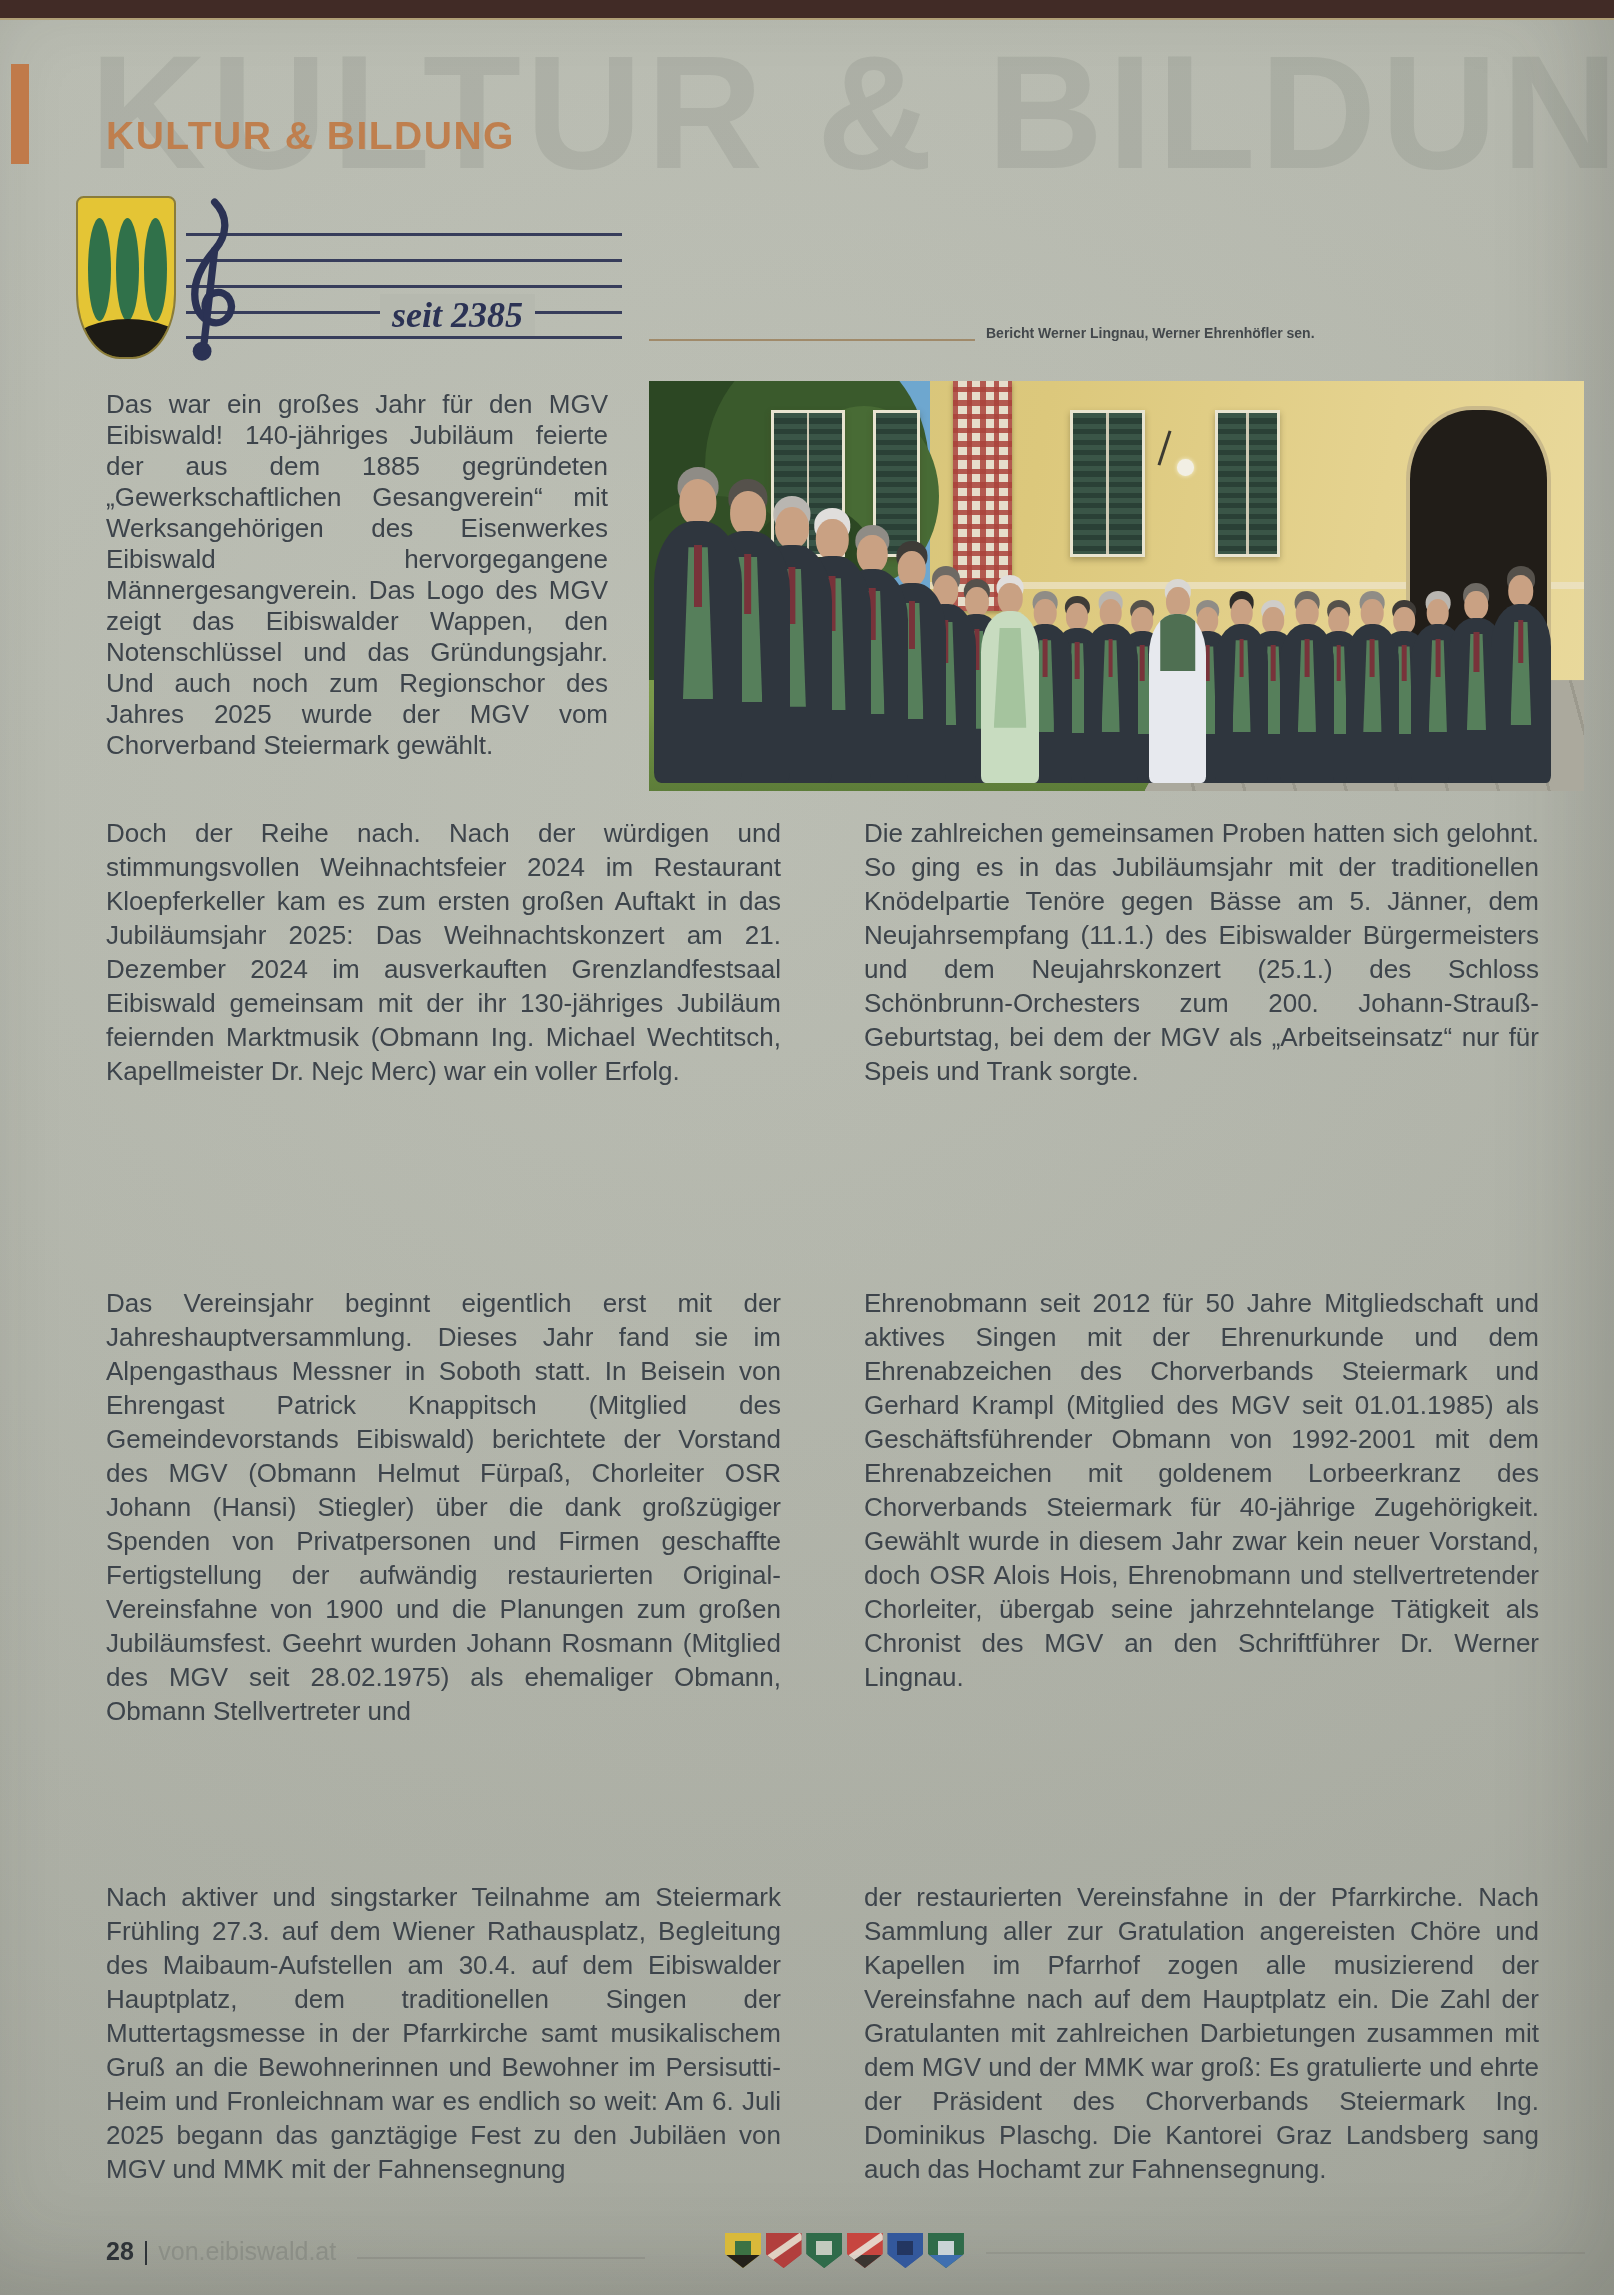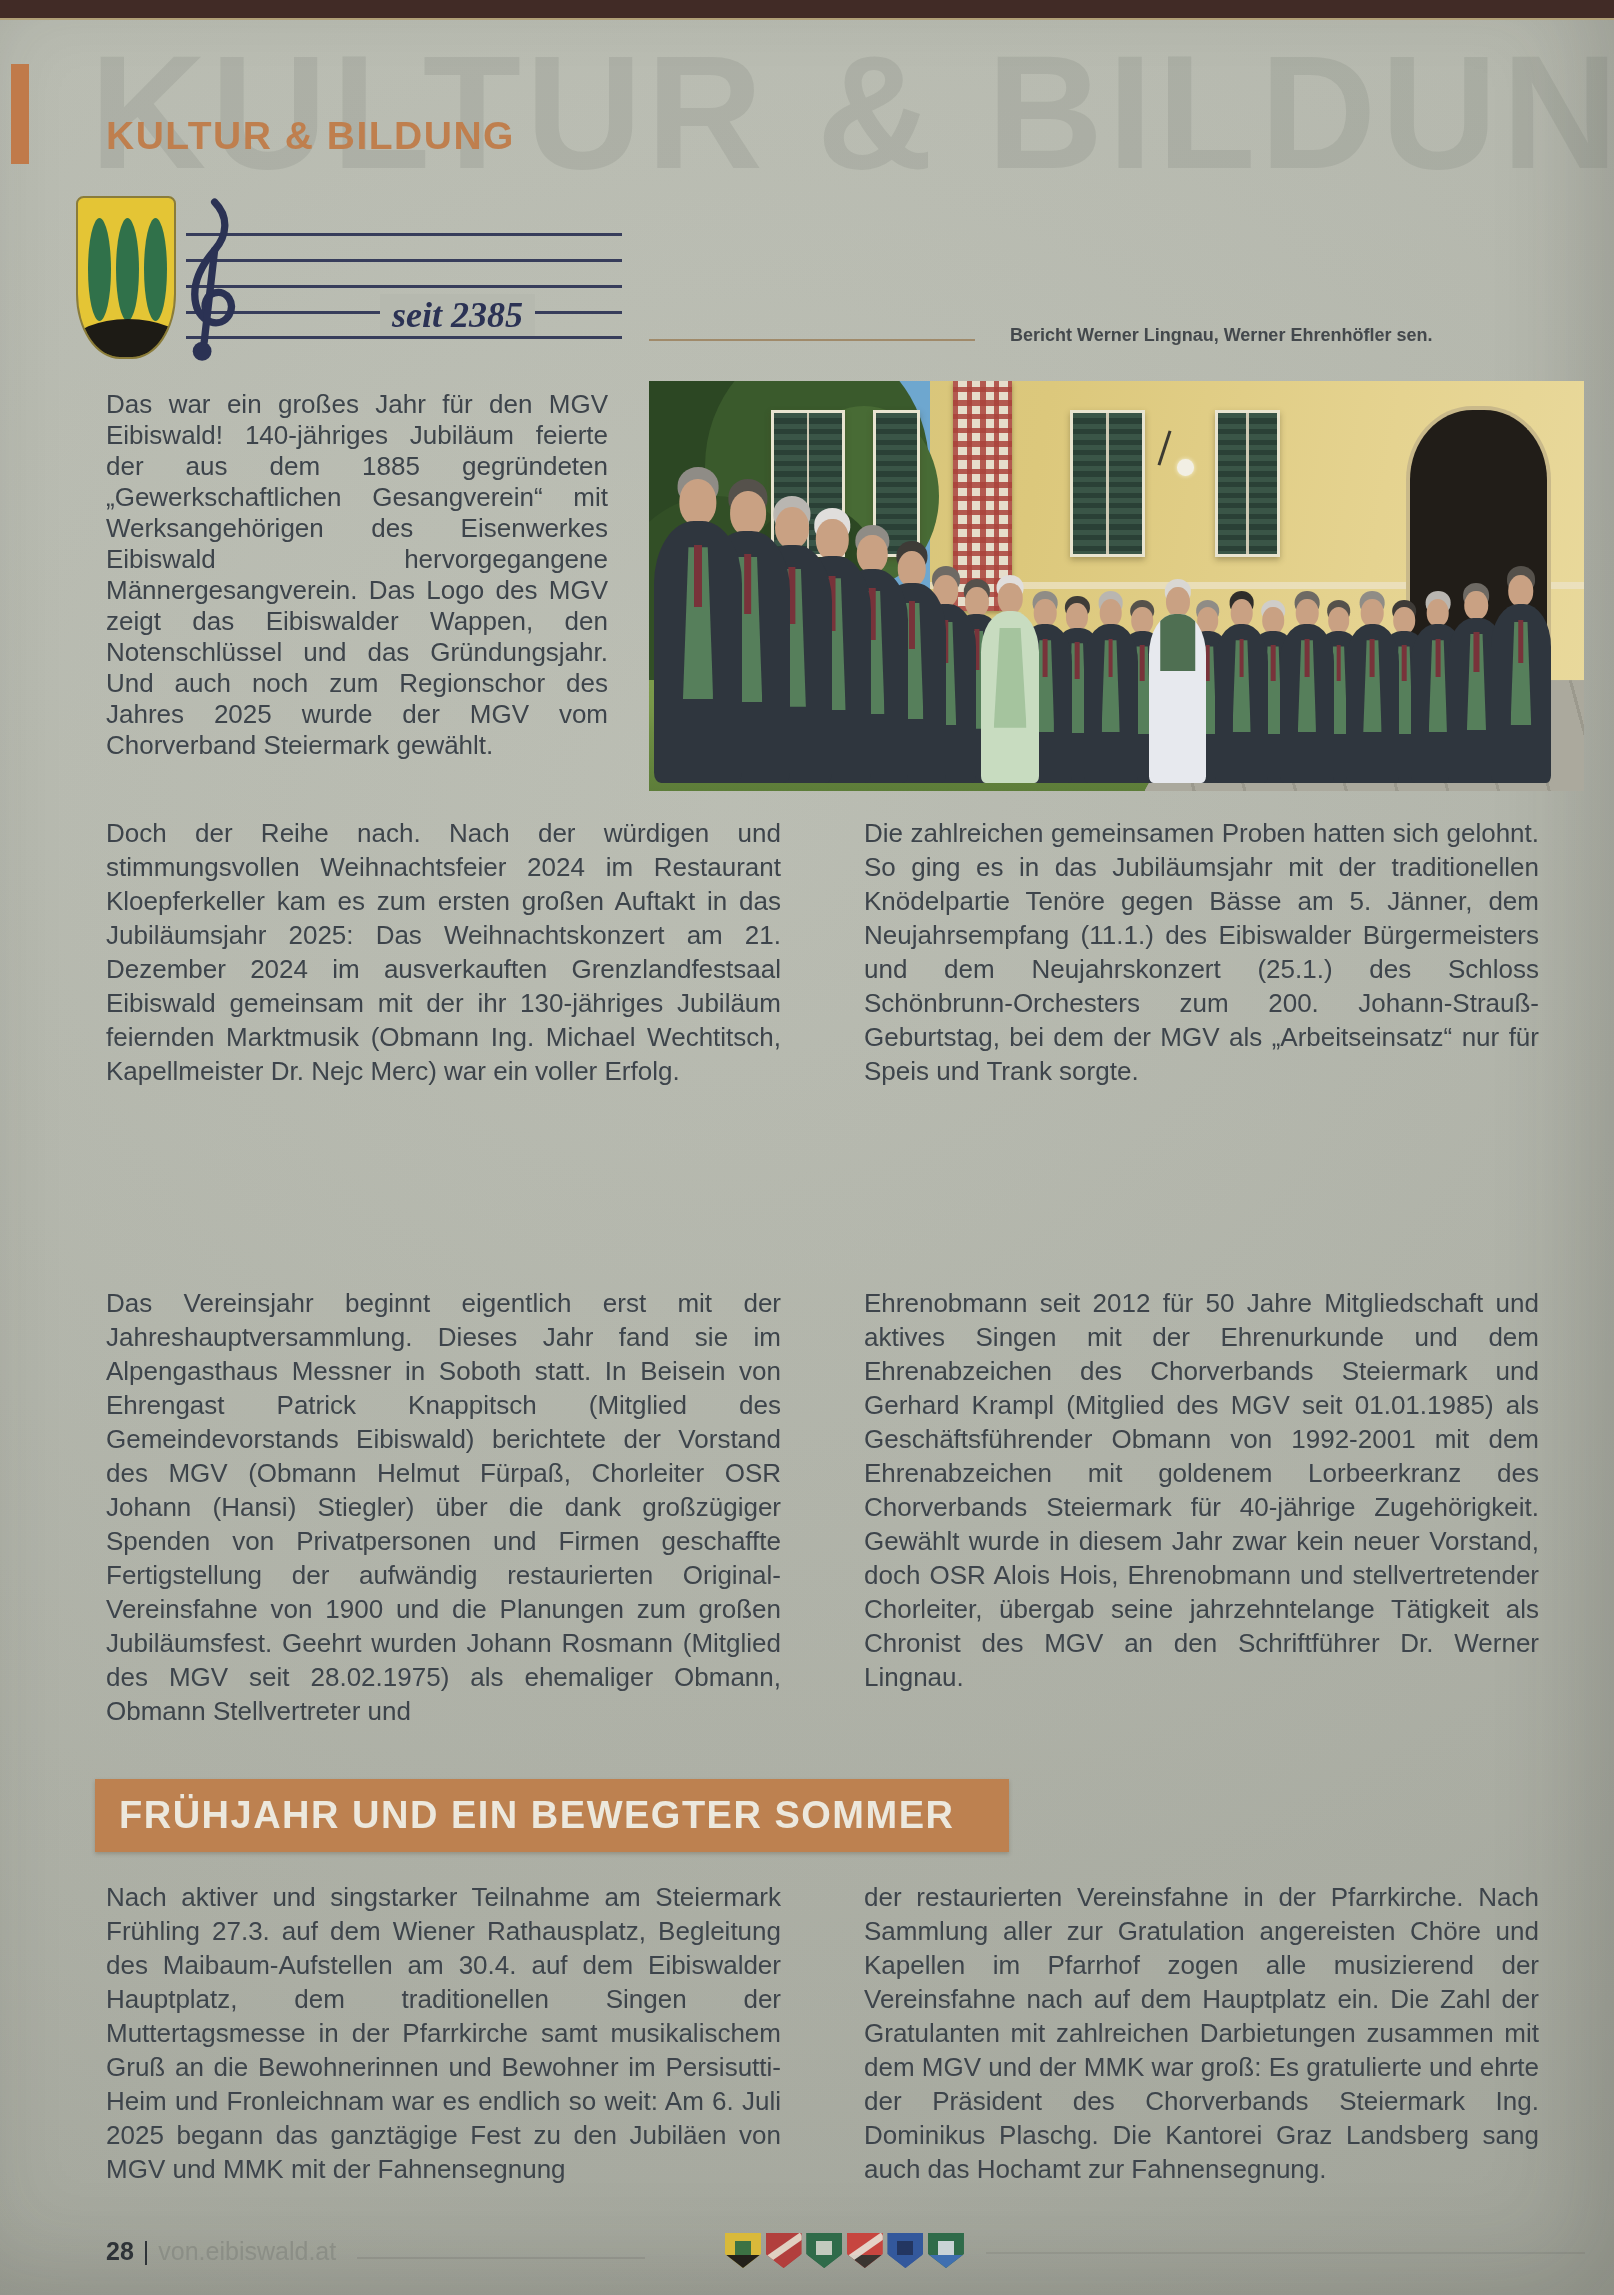--- a/index.html
+++ b/index.html
@@ -29,21 +29,21 @@
   .logo-music{position:absolute;left:186px;top:224px;width:436px;height:133px;}
   .staff-line{position:absolute;left:0;width:100%;height:3px;background:var(--navy);opacity:.92;}
   .clef{position:absolute;left:-10.6px;top:-30px;height:181px;width:73px;}
   .logo-name{position:absolute;left:57px;top:-10.6px;font-family:"Liberation Serif","DejaVu Serif",serif;
     font-weight:700;font-size:46px;color:var(--navy);background:var(--paper);padding:0 10.6px 3px 6px;white-space:nowrap;}
   .logo-since{position:absolute;left:194px;top:70px;font-family:"Liberation Serif","DejaVu Serif",serif;
     font-weight:700;font-style:italic;font-size:36px;color:var(--navy);background:var(--paper);padding:0 12px;white-space:nowrap;}
 
   .page-title{position:absolute;left:647px;top:240px;font-size:61px;font-weight:700;letter-spacing:4.6px;color:#bd7c4a;white-space:nowrap;}
   .byline-rule{position:absolute;left:649px;top:339px;width:326px;height:2.3px;background:#a08a6a;}
-  .byline{position:absolute;left:1010px;top:325px;font-size:18px;font-weight:600;color:#43484c;white-space:nowrap;}
+  .byline{position:absolute;left:986px;top:325px;font-size:14px;font-weight:600;color:#43484c;white-space:nowrap;}
 
   
   .photo{position:absolute;left:649px;top:381px;width:935px;height:410px;background:
      linear-gradient(100deg,#d3c278 0%,#dcc87c 40%,#e5d390 75%,#e9d99c 100%);overflow:hidden;}
   .sky{position:absolute;left:0;top:0;width:30%;height:54%;background:#6ea7cf;}
   .blob{position:absolute;border-radius:50%;}
   .b1{left:-6%;top:-18%;width:26%;height:70%;background:#2c4723;}
   .b2{left:6%;top:-10%;width:24%;height:62%;background:#3a5a2c;}
   .b3{left:-4%;top:28%;width:22%;height:55%;background:#324f26;}
   .b4{left:15%;top:6%;width:16%;height:44%;background:#486b35;}
@@ -354,21 +354,20 @@
   <div class="cols sec1">
     <p class="body-text col">Doch der Reihe nach. Nach der würdigen und stimmungsvollen Weihnachtsfeier 2024 im Restaurant Kloepferkeller kam es zum ersten großen Auftakt in das Jubiläumsjahr 2025: Das Weihnachtskonzert am 21. Dezember 2024 im ausverkauften Grenzlandfestsaal Eibiswald gemeinsam mit der ihr 130-jähriges Jubiläum feiernden Marktmusik (Obmann Ing. Michael Wechtitsch, Kapellmeister Dr. Nejc Merc) war ein voller Erfolg.</p>
     <p class="body-text col">Die zahlreichen gemeinsamen Proben hatten sich gelohnt. So ging es in das Jubiläumsjahr mit der traditionellen Knödelpartie Tenöre gegen Bässe am 5. Jänner, dem Neujahrsempfang (11.1.) des Eibiswalder Bürgermeisters und dem Neujahrskonzert (25.1.) des Schloss Schönbrunn-Orchesters zum 200. Johann-Strauß-Geburtstag, bei dem der MGV als „Arbeitseinsatz“ nur für Speis und Trank sorgte.</p>
   </div>
 
   <div class="cols sec2">
     <p class="body-text col">Das Vereinsjahr beginnt eigentlich erst mit der Jahreshauptversammlung. Dieses Jahr fand sie im Alpengasthaus Messner in Soboth statt. In Beisein von Ehrengast Patrick Knappitsch (Mitglied des Gemeindevorstands Eibiswald) berichtete der Vorstand des MGV (Obmann Helmut Fürpaß, Chorleiter OSR Johann (Hansi) Stiegler) über die dank großzügiger Spenden von Privatpersonen und Firmen geschaffte Fertigstellung der aufwändig restaurierten Original-Vereinsfahne von 1900 und die Planungen zum großen Jubiläumsfest. Geehrt wurden Johann Rosmann (Mitglied des MGV seit 28.02.1975) als ehemaliger Obmann, Obmann Stellvertreter und</p>
     <p class="body-text col">Ehrenobmann seit 2012 für 50 Jahre Mitgliedschaft und aktives Singen mit der Ehrenurkunde und dem Ehrenabzeichen des Chorverbands Steiermark und Gerhard Krampl (Mitglied des MGV seit 01.01.1985) als Geschäftsführender Obmann von 1992-2001 mit dem Ehrenabzeichen mit goldenem Lorbeerkranz des Chorverbands Steiermark für 40-jährige Zugehörigkeit. Gewählt wurde in diesem Jahr zwar kein neuer Vorstand, doch OSR Alois Hois, Ehrenobmann und stellvertretender Chorleiter, übergab seine jahrzehntelange Tätigkeit als Chronist des MGV an den Schriftführer Dr. Werner Lingnau.</p>
   </div>
 
-  <div class="banner banner2">FRÜHJAHR UND EIN BEWEGTER SOMMER</div>
   <div class="cols sec3">
     <p class="body-text col">Nach aktiver und singstarker Teilnahme am Steiermark Frühling 27.3. auf dem Wiener Rathausplatz, Begleitung des Maibaum-Aufstellen am 30.4. auf dem Eibiswalder Hauptplatz, dem traditionellen Singen der Muttertagsmesse in der Pfarrkirche samt musikalischem Gruß an die Bewohnerinnen und Bewohner im Persisutti-Heim und Fronleichnam war es endlich so weit: Am 6. Juli 2025 begann das ganztägige Fest zu den Jubiläen von MGV und MMK mit der Fahnensegnung</p>
     <p class="body-text col">der restaurierten Vereinsfahne in der Pfarrkirche. Nach Sammlung aller zur Gratulation angereisten Chöre und Kapellen im Pfarrhof zogen alle musizierend der Vereinsfahne nach auf dem Hauptplatz ein. Die Zahl der Gratulanten mit zahlreichen Darbietungen zusammen mit dem MGV und der MMK war groß: Es gratulierte und ehrte der Präsident des Chorverbands Steiermark Ing. Dominikus Plaschg. Die Kantorei Graz Landsberg sang auch das Hochamt zur Fahnensegnung.</p>
   </div>
 
   <div class="footer-left">
     <span class="pageno">28</span>
     <span class="fdiv">|</span>
     <span class="site">von.eibiswald.at</span>
   </div>

